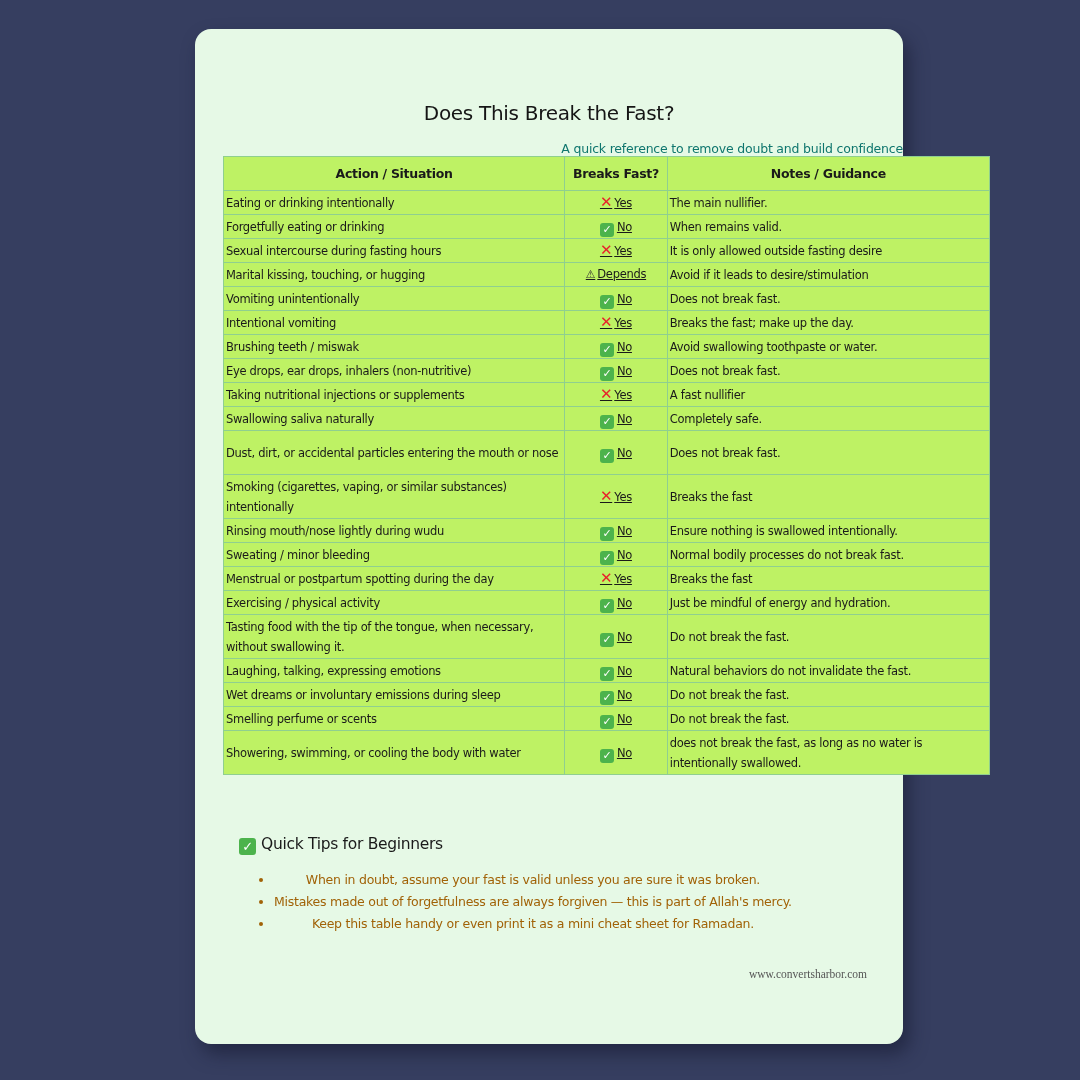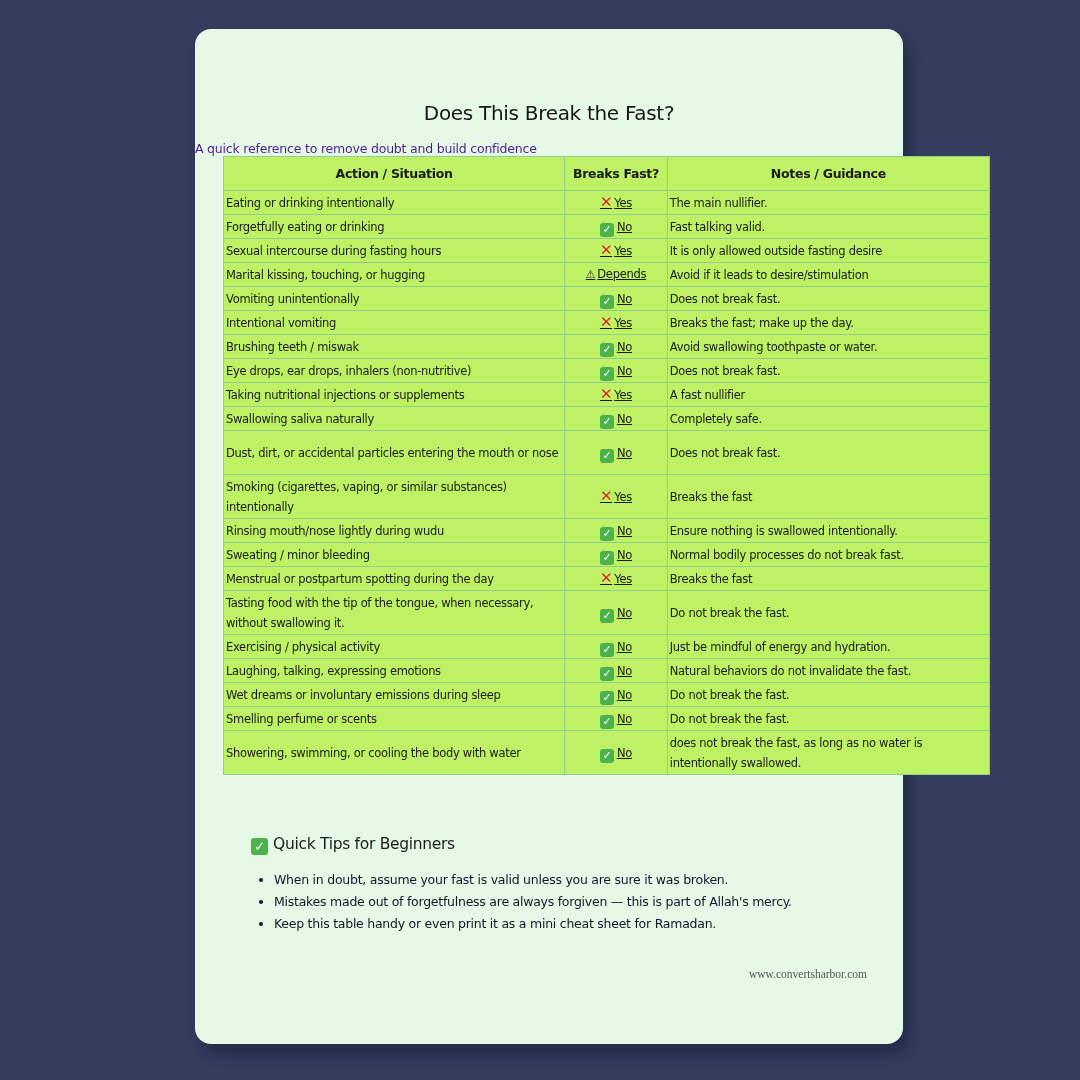--- a/index.html
+++ b/index.html
@@ -20,22 +20,22 @@
   }
   .title {
     position: absolute; left: 0; right: 0; top: 72px;
     text-align: center;
     font-family: "DejaVu Sans", sans-serif;
     font-size: 20px; color: #151515;
     letter-spacing: -0.3px;
   }
   .subtitle {
     position: absolute; left: 0; right: 0; top: 112px;
-    text-align: left;
-    font-size: 12.5px; color: #4c1d95;
+    text-align: right;
+    font-size: 12.5px; color: #0f766e;
     letter-spacing: -0.2px;
   }
   table {
     position: absolute; left: 28px; top: 127px;
     width: 767px;
     border-collapse: collapse;
     background: #bef264;
     font-size: 11.5px; color: #1a1a1a;
     letter-spacing: -0.3px;
   }
@@ -55,28 +55,28 @@
   col.c3 { width: 273px; }
   td.verdict { text-align: center; white-space: nowrap; text-decoration: underline; }
   .icon-x { color: #e8212b; font-weight: bold; font-size: 15px; margin-right: 2px; }
   .icon-check {
     display: inline-block; width: 14px; height: 14px; border-radius: 3px;
     background: #4cb34c; color: #fff; font-size: 11px; line-height: 14px;
     text-align: center; font-weight: bold; margin-right: 3px; vertical-align: -2px;
   }
   .icon-warn { color: #333; font-size: 11px; margin-right: 2px; }
   .tips-heading {
-    position: absolute; left: 44px; top: 806px;
+    position: absolute; left: 32px; top: 806px;
     font-size: 15.5px; color: #1a1a1a; letter-spacing: -0.3px; padding-left: 12px;
   }
   .tips-heading .icon-check { width: 17px; height: 17px; line-height: 17px; font-size: 13px; vertical-align: -2px; margin-right: 5px; }
   ul.tips {
     position: absolute; left: 50px; top: 840px;
     margin: 0; padding-left: 29px;
-    font-size: 12.5px; color: #0f172a; letter-spacing: -0.25px;
+    font-size: 12.5px; color: #a16207; letter-spacing: -0.25px; text-align: center;
   }
   ul.tips li { line-height: 22px; }
   .footer {
     position: absolute; right: 36px; top: 939px;
     font-family: Liberation Serif, serif;
     font-size: 11.5px; color: #555;
   }
 </style>
 </head>
 <body>
@@ -100,21 +100,21 @@
     </thead>
     <tbody id="table-body">
         <tr>
           <td>Eating or drinking intentionally</td>
           <td class="verdict"><span class="icon-x">✕</span><span>Yes</span></td>
           <td>The main nullifier.</td>
         </tr>
         <tr>
           <td>Forgetfully eating or drinking</td>
           <td class="verdict"><span class="icon-check">✓</span><span>No</span></td>
-          <td>Fast talking valid.</td>
+          <td>When remains valid.</td>
         </tr>
         <tr>
           <td>Sexual intercourse during fasting hours</td>
           <td class="verdict"><span class="icon-x">✕</span><span>Yes</span></td>
           <td>It is only allowed outside fasting desire</td>
         </tr>
         <tr>
           <td>Marital kissing, touching, or hugging</td>
           <td class="verdict"><span class="icon-warn">⚠</span><span>Depends</span></td>
           <td>Avoid if it leads to desire/stimulation</td>
@@ -168,28 +168,28 @@
           <td>Sweating / minor bleeding</td>
           <td class="verdict"><span class="icon-check">✓</span><span>No</span></td>
           <td>Normal bodily processes do not break fast.</td>
         </tr>
         <tr>
           <td>Menstrual or postpartum spotting during the day</td>
           <td class="verdict"><span class="icon-x">✕</span><span>Yes</span></td>
           <td>Breaks the fast</td>
         </tr>
         <tr>
+          <td>Exercising / physical activity</td>
+          <td class="verdict"><span class="icon-check">✓</span><span>No</span></td>
+          <td>Just be mindful of energy and hydration.</td>
+        </tr>
+        <tr>
           <td class="tall">Tasting food with the tip of the tongue, when necessary, without swallowing it.</td>
           <td class="tall verdict"><span class="icon-check">✓</span><span>No</span></td>
           <td class="tall">Do not break the fast.</td>
-        </tr>
-        <tr>
-          <td>Exercising / physical activity</td>
-          <td class="verdict"><span class="icon-check">✓</span><span>No</span></td>
-          <td>Just be mindful of energy and hydration.</td>
         </tr>
         <tr>
           <td>Laughing, talking, expressing emotions</td>
           <td class="verdict"><span class="icon-check">✓</span><span>No</span></td>
           <td>Natural behaviors do not invalidate the fast.</td>
         </tr>
         <tr>
           <td>Wet dreams or involuntary emissions during sleep</td>
           <td class="verdict"><span class="icon-check">✓</span><span>No</span></td>
           <td>Do not break the fast.</td>

